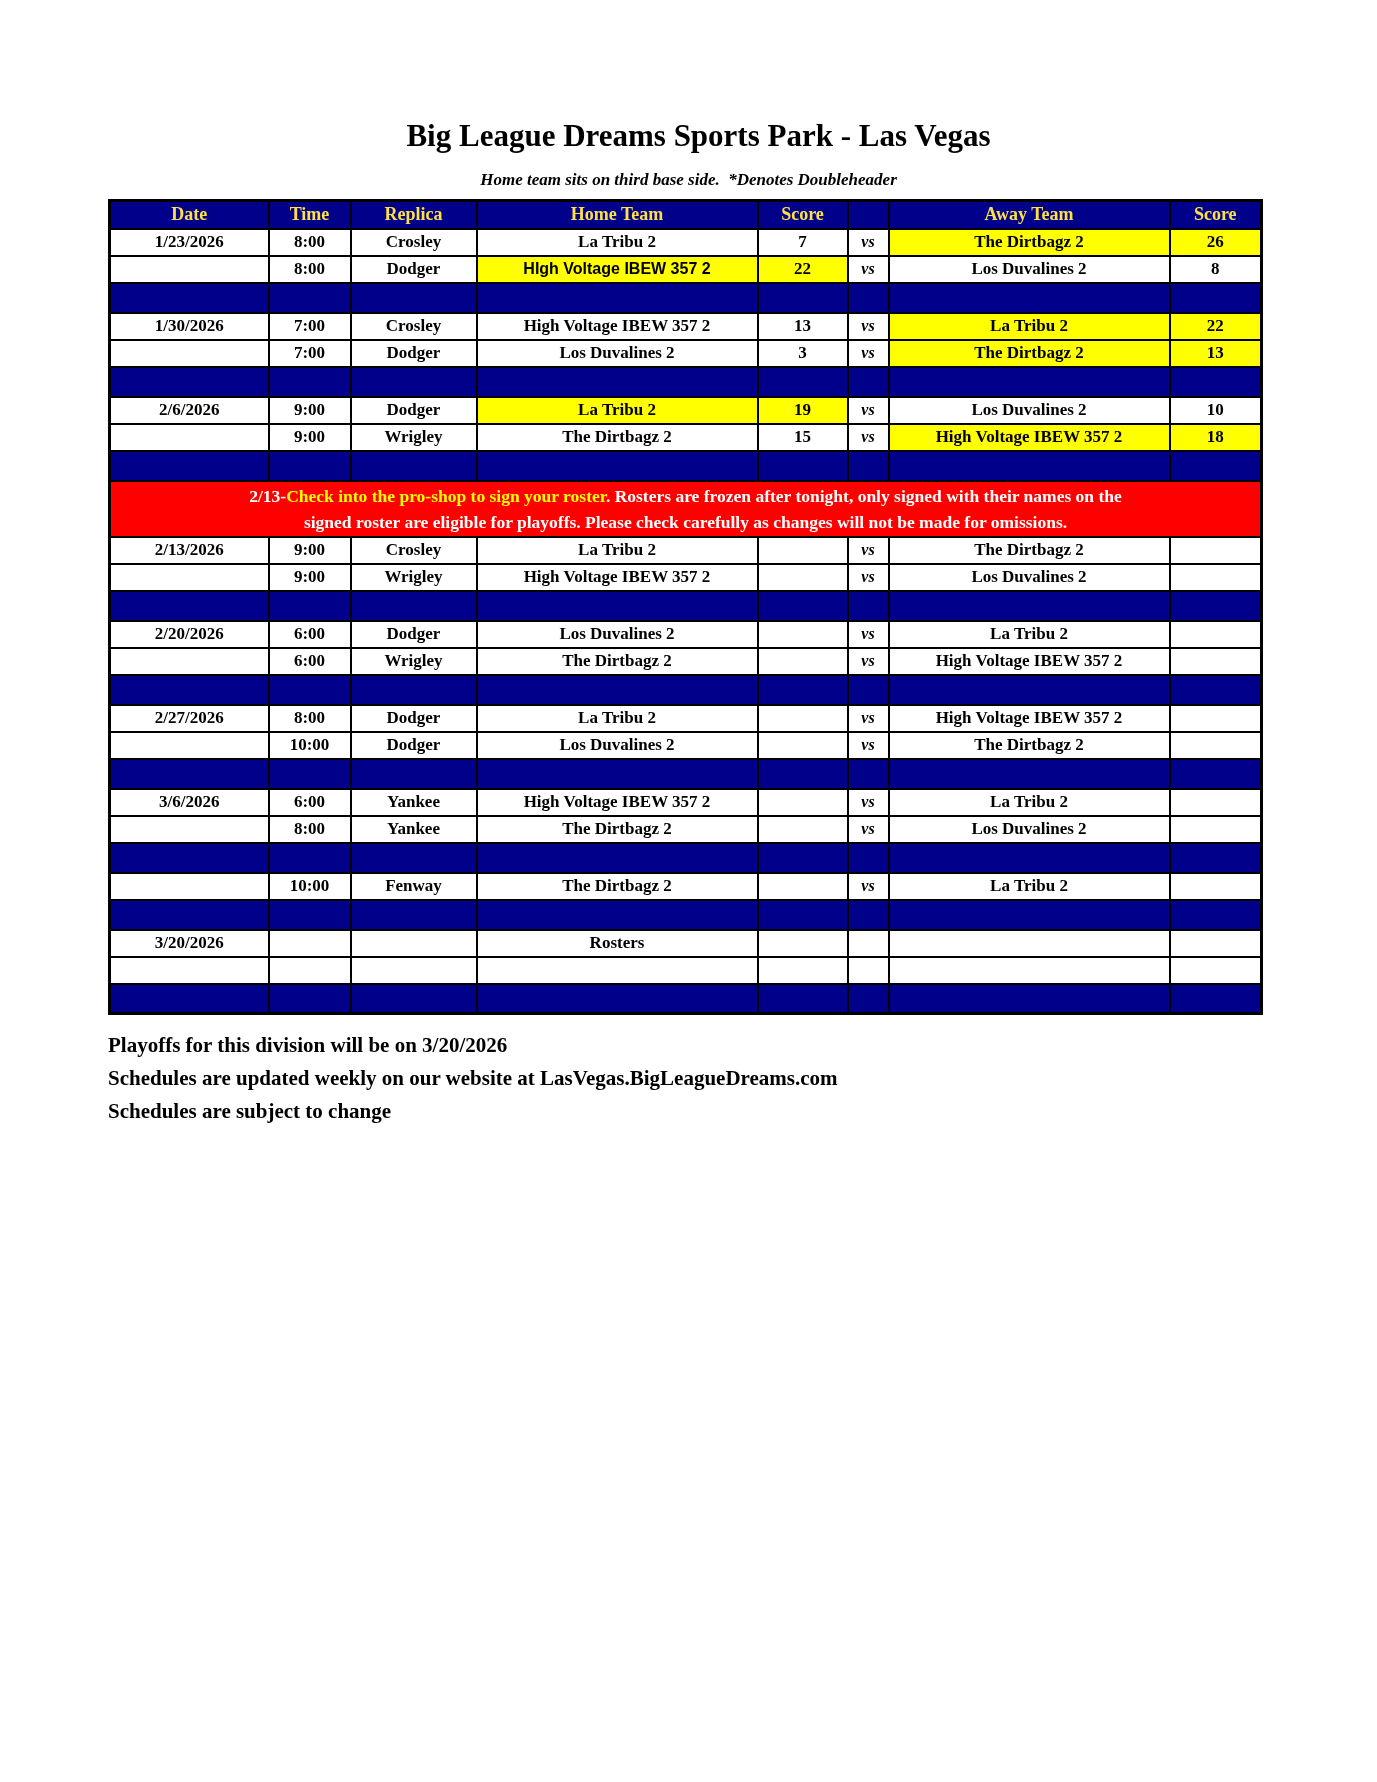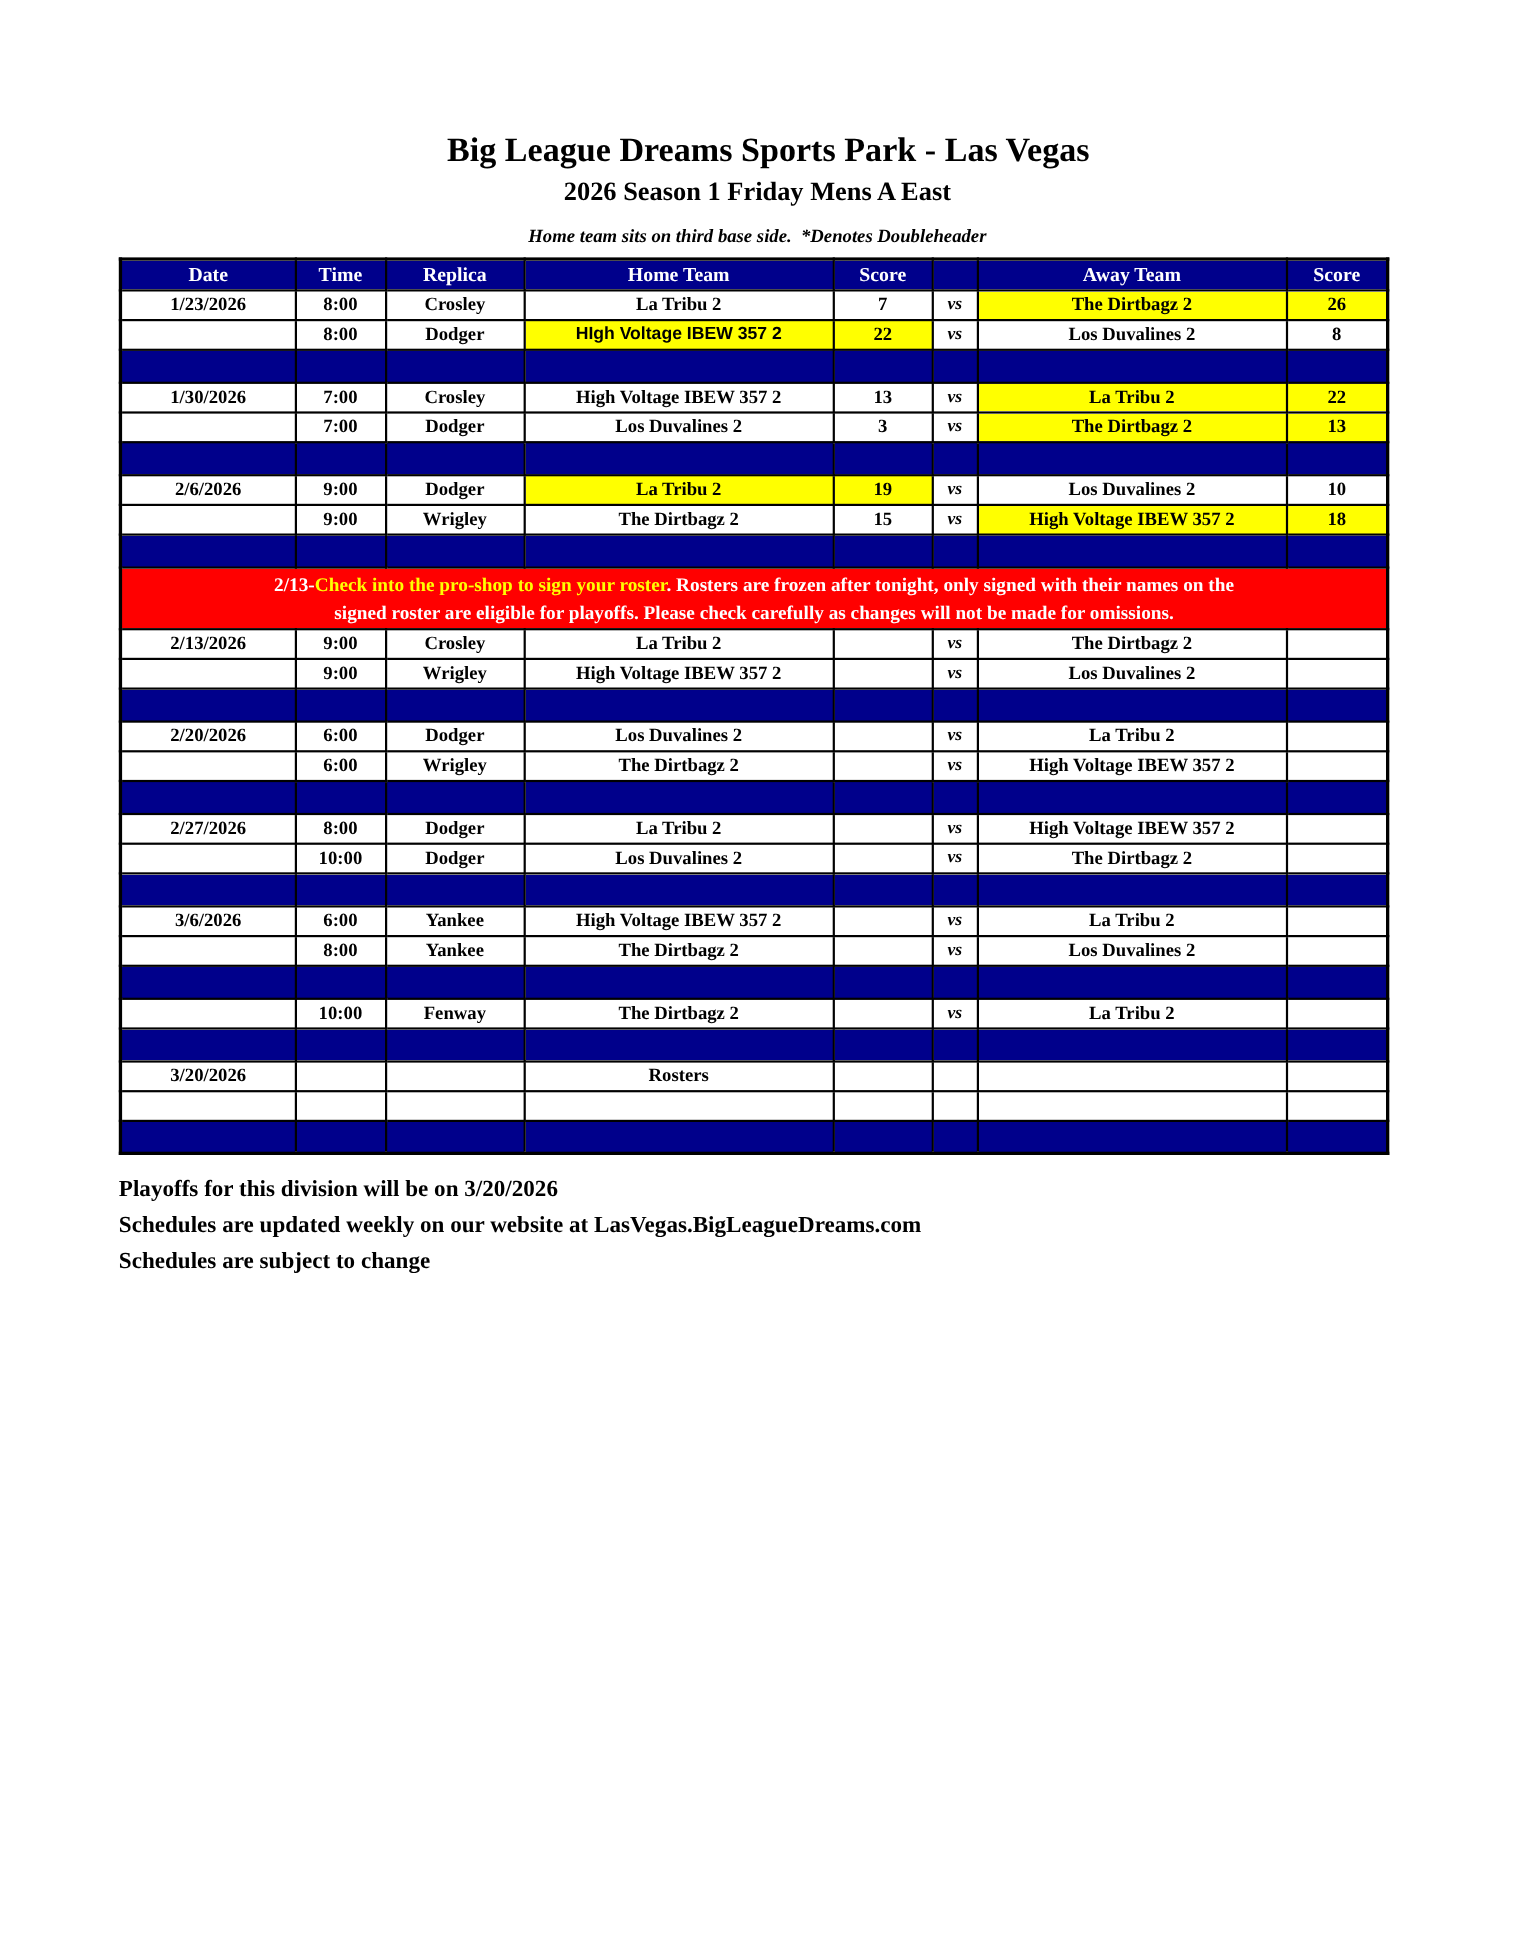--- a/index.html
+++ b/index.html
@@ -26,21 +26,21 @@
     border-collapse:collapse;table-layout:fixed;
     margin:9px 0 0 108px;width:1152px;
     border:3px solid var(--ink);
   }
   .sched th,.sched td{
     border:2px solid var(--ink);
     font-weight:bold;text-align:center;vertical-align:middle;
     padding:0 2px;overflow:hidden;white-space:nowrap;
   }
   .sched th{
-    background:var(--navy);color:#ffffff;font-size:18px;height:28px;
+    background:var(--navy);color:#fde047;font-size:18px;height:28px;
   }
   .sched td{font-size:17px;height:27px;}
   tr.sep td{background:var(--navy);height:30px;}
   td.hl{background:var(--yellow);}
   td.vs{font-style:italic;font-size:16px;}
   td.sans{font-family:"Liberation Sans", sans-serif;font-size:16px;}
   td.banner{
     background:var(--red);color:#ffffff;height:56px;
     font-size:17.5px;line-height:26px;white-space:normal;
   }
@@ -48,21 +48,20 @@
   .footer{margin:14px 0 0 108px;}
   .footer div{
     font-size:21px;font-weight:bold;line-height:33px;
   }
 </style>
 </head>
 <body>
 
 <div class="page">
   <div class="title">Big League Dreams Sports Park - Las Vegas</div>
-  <div class="subtitle">2026 Season 1 Friday Mens A East</div>
   <div class="note">Home team sits on third base side.  *Denotes Doubleheader</div>
 
   <table class="sched">
     <colgroup>
       <col style="width:159px">
         <col style="width:82px">
         <col style="width:126px">
       <col style="width:281px">
         <col style="width:90px">
         <col style="width:41px">

